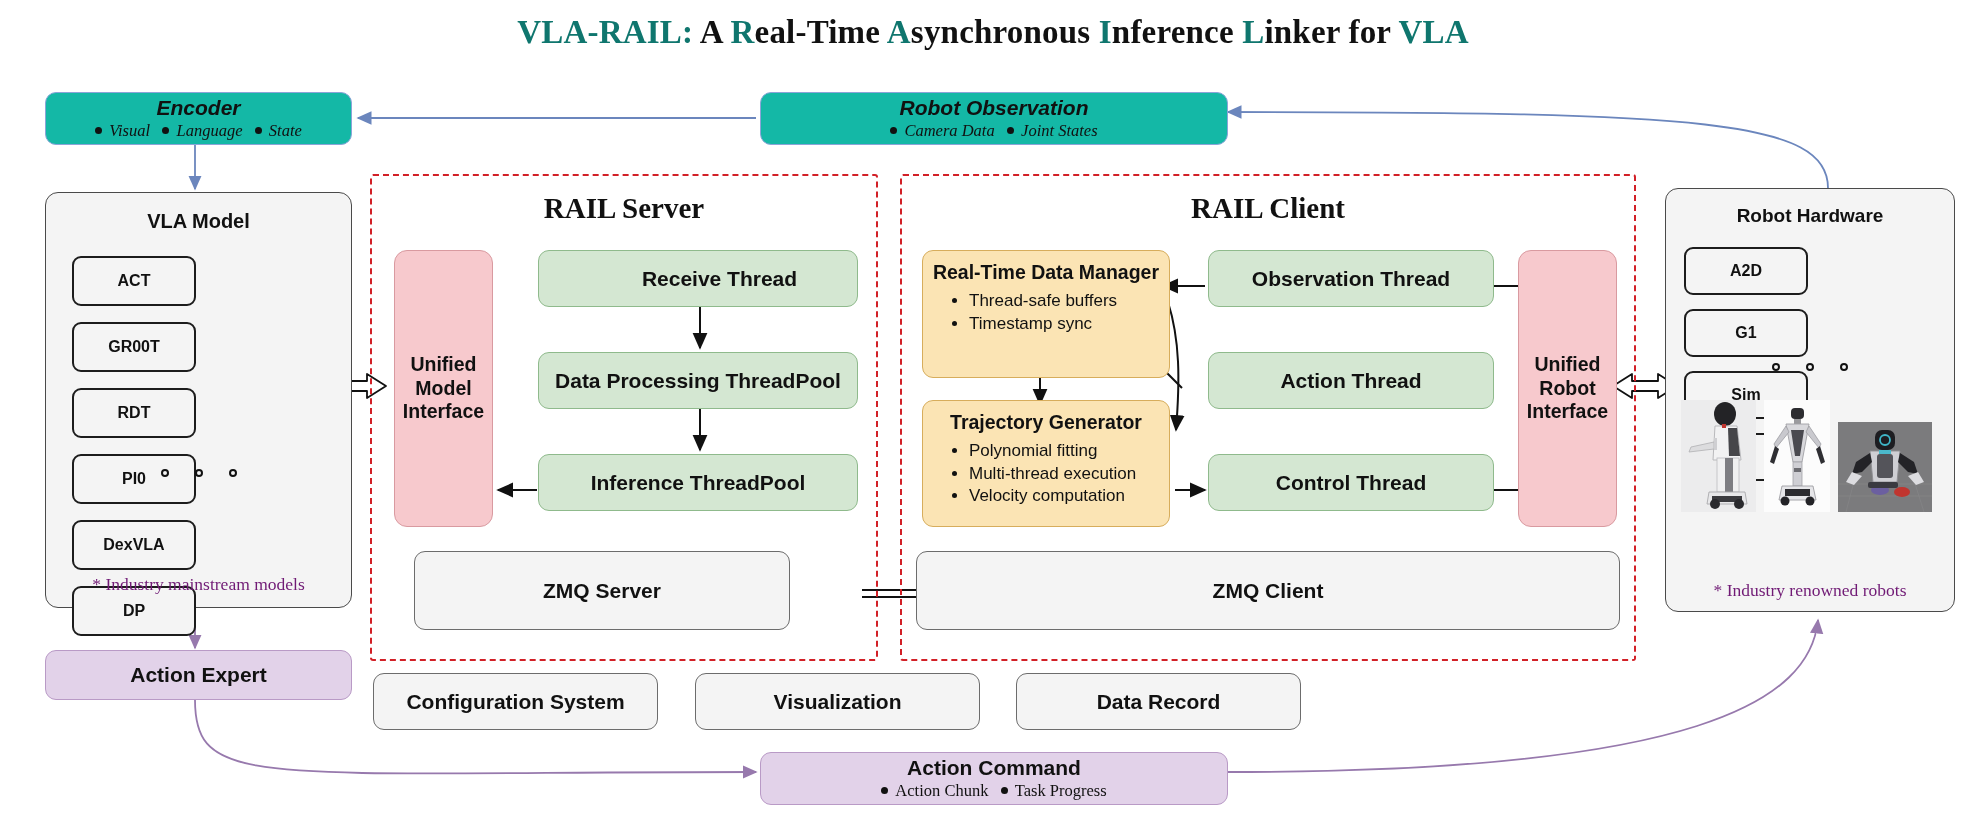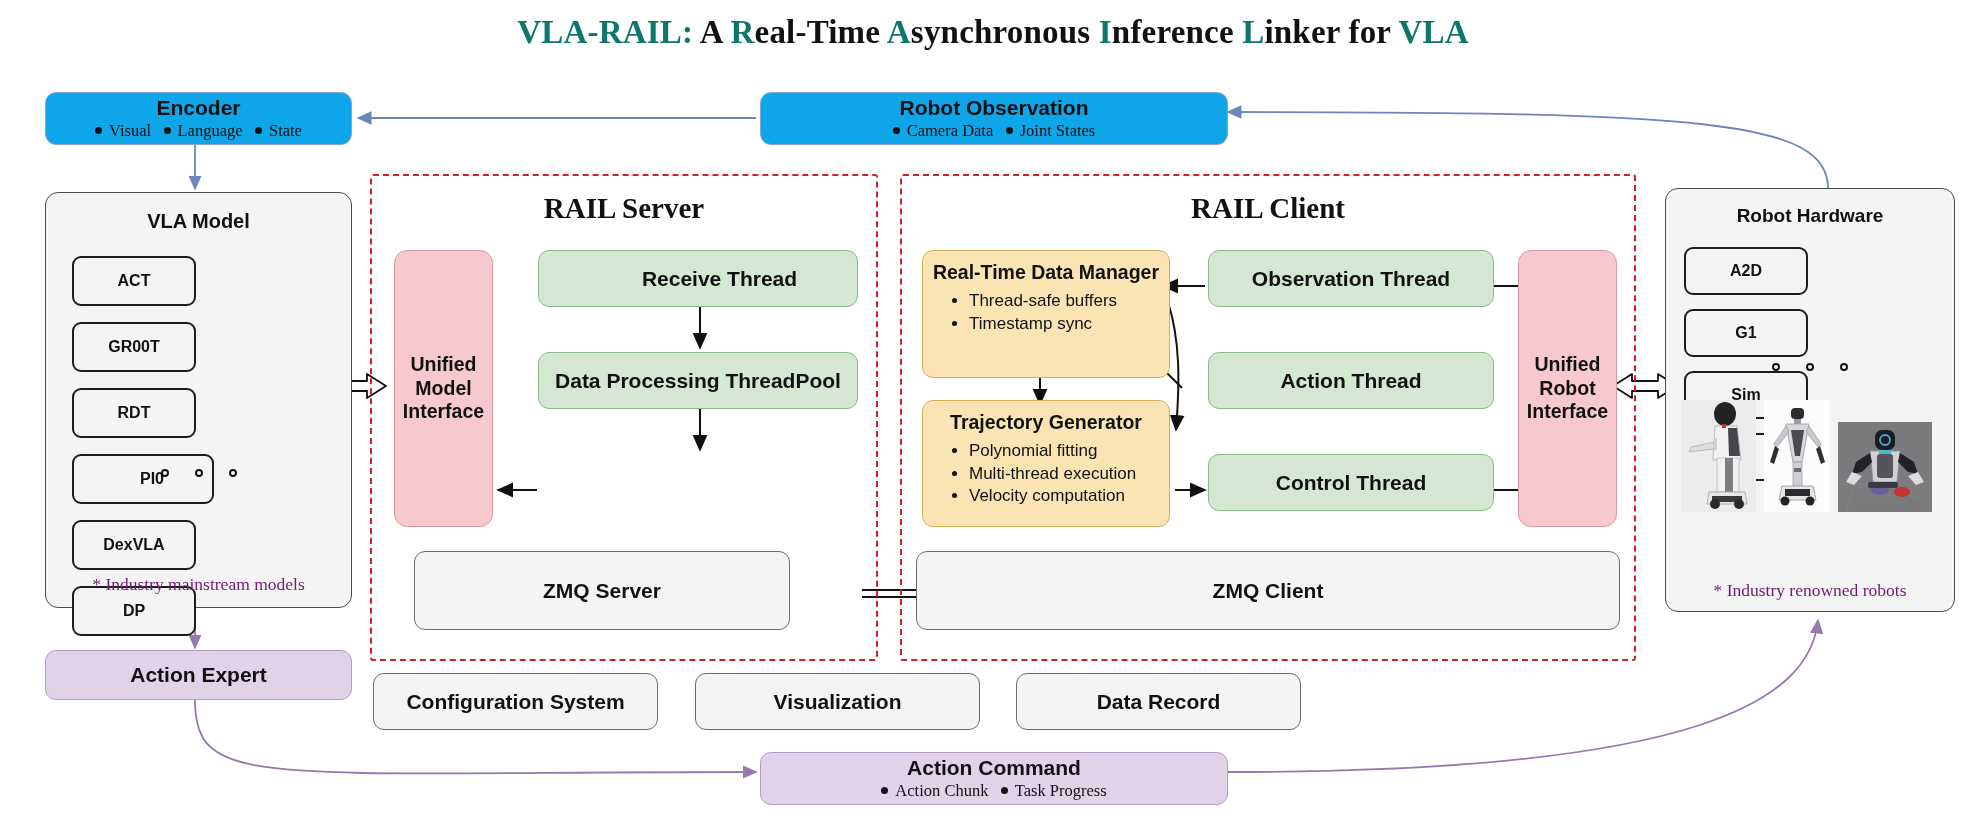--- a/index.html
+++ b/index.html
@@ -14,21 +14,21 @@
          letter-spacing:.2px;white-space:nowrap;}
   #title .r{color:#0f766e;}
   #title .k{color:#111;}
 
   
   .box{border:1.6px solid #5f5f5f;border-radius:11px;background:#f4f4f4;
        display:flex;flex-direction:column;align-items:center;justify-content:center;}
   .box .hd{font-weight:bold;}
   .sub{font-family:"Liberation Serif",serif;font-size:16.5px;color:#111;}
 
-  .blue{background:#0ea5e9;border:1.4px solid #8ba4d8;}
+  .blue{background:#14b8a6;border:1.4px solid #8ba4d8;font-style:italic;}
   .pink{background:#f7c9cd;border:1.4px solid #d99aa0;}
   .green{background:#d4e7d2;border:1.4px solid #8fba8c;}
   .yellow{background:#fbe4b4;border:1.4px solid #d7ad5c;}
   .purple{background:#e2d2e9;border:1.4px solid #b99ac6;}
 
   .chip{border:2px solid #1c1c1c;border-radius:9px;background:#f4f4f4;
         display:flex;align-items:center;justify-content:center;
         font-weight:bold;font-size:16px;}
 
   .dashpanel{border:2.6px dashed #d22027;border-radius:3px;background:transparent;}
@@ -140,21 +140,21 @@
     </div>
   </div>
 
   <div class="abs" style="left:45px;top:192px;width:307px;height:416px;border:1.6px solid #4a4a4a;border-radius:13px;background:#f4f4f4;">
     <div style="text-align:center;margin-top:17px;font-weight:bold;font-size:20px;">VLA Model</div>
 
     <div style="position:absolute;left:26px;top:63px;width:256px;display:flex;flex-wrap:wrap;gap:16px 14px;">
       <div class="chip" style="width:120px;height:46px;">ACT</div>
       <div class="chip" style="width:120px;height:46px;">GR00T</div>
       <div class="chip" style="width:120px;height:46px;">RDT</div>
-      <div class="chip" style="width:120px;height:46px;padding-left:18px;">PI0</div>
+      <div class="chip" style="width:120px;height:46px;">PI0</div>
       <div class="chip" style="width:120px;height:46px;">DexVLA</div>
       <div class="chip" style="width:120px;height:46px;">DP</div>
     </div>
 
     <div class="dots" style="position:absolute;left:0;right:0;top:276px;justify-content:center;">
       <div class="dot"></div>
       <div class="dot"></div>
       <div class="dot"></div>
     </div>
 
@@ -169,20 +169,21 @@
   <div class="abs paneltitle" style="left:370px;top:192px;width:508px;">RAIL Server</div>
 
   <div class="abs pink vtext" style="left:394px;top:250px;width:99px;height:277px;border-radius:13px;">
     <div>Unified</div>
     <div>Model</div>
     <div>Interface</div>
   </div>
 
   <div class="abs green threadbox" style="left:538px;top:250px;width:320px;height:57px;padding-left:43px;">Receive Thread</div>
   <div class="abs green threadbox" style="left:538px;top:352px;width:320px;height:57px;">Data Processing ThreadPool</div>
+  <div class="abs green threadbox" style="left:538px;top:454px;width:320px;height:57px;">Inference ThreadPool</div>
 
   <div class="abs flatbox" style="left:414px;top:551px;width:376px;height:79px;">ZMQ Server</div>
 
   <div class="abs dashpanel" style="left:900px;top:174px;width:736px;height:487px;"></div>
   <div class="abs paneltitle" style="left:900px;top:192px;width:736px;">RAIL Client</div>
 
   <div class="abs yellow ybox" style="left:922px;top:250px;width:248px;height:128px;">
     <div class="ttl">Real-Time Data Manager</div>
     <ul>
       <li>Thread-safe buffers</li>

